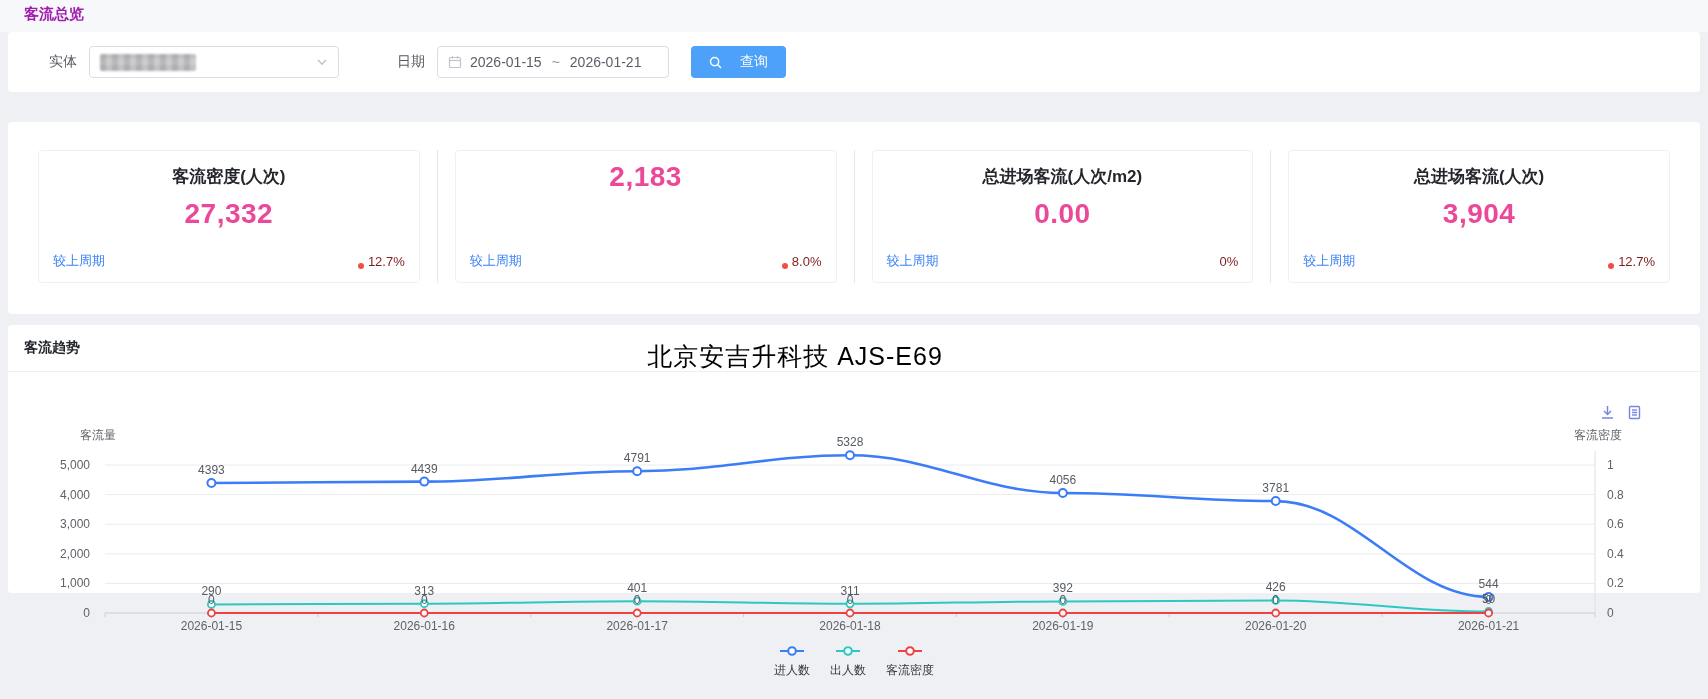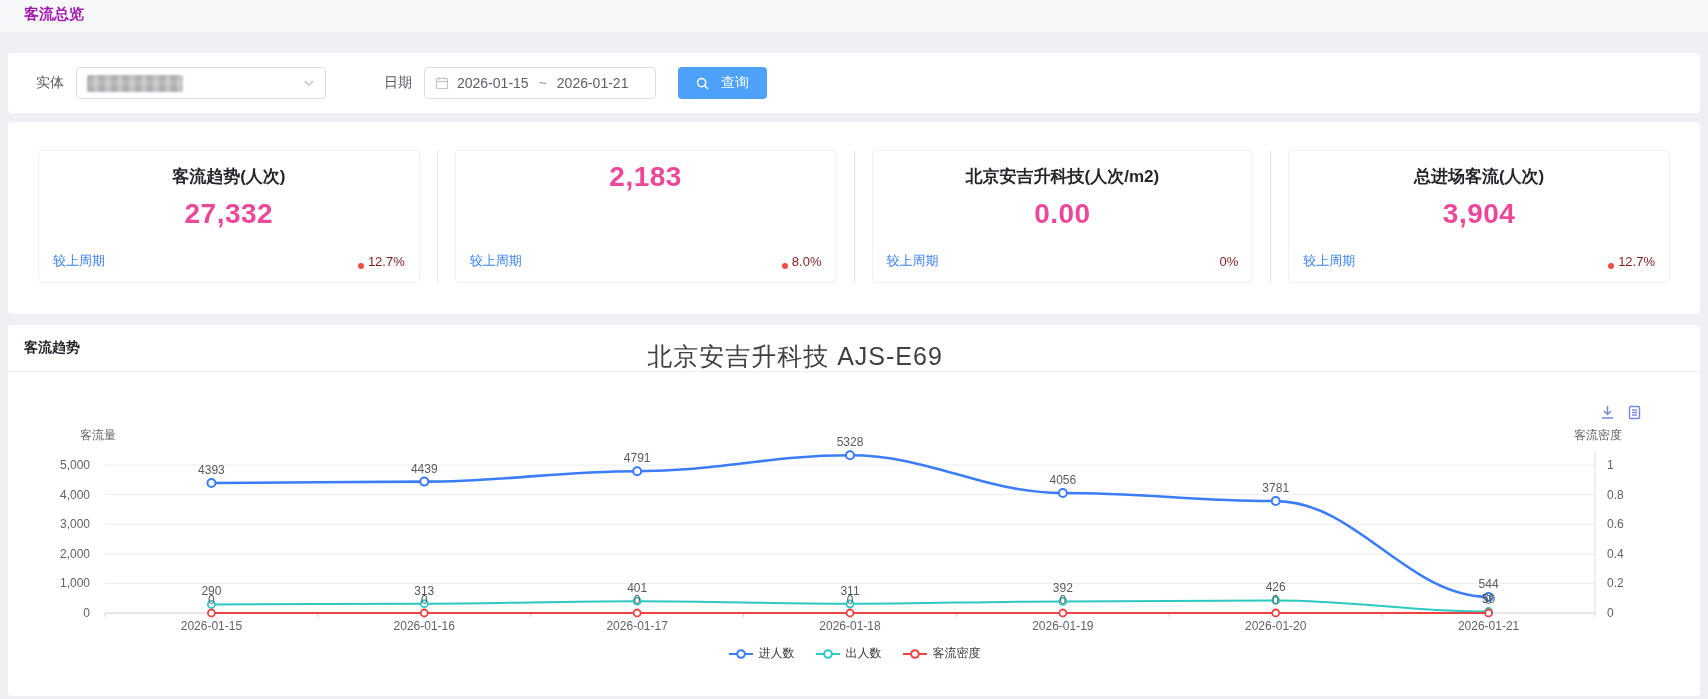--- a/index.html
+++ b/index.html
@@ -2,54 +2,54 @@
 <html><head>
 <meta charset="utf-8">
 <style>
   * { margin:0; padding:0; box-sizing:border-box; }
   html,body { width:1708px; height:699px; overflow:hidden; }
   body { font-family:"Liberation Sans","DejaVu Sans",sans-serif; background:#eef0f4; position:relative; color:#303133; }
   .topbar { position:absolute; left:0; top:0; width:1708px; height:32px; background:#f7f8fa; }
   .page-title { position:absolute; left:24px; top:5px; font-size:15px; font-weight:bold; color:#a21caf; }
   .card { position:absolute; left:8px; width:1692px; background:#fff; border-radius:4px; }
   
-  .filter-card { top:53px; height:60px; display:flex; align-items:center; padding-left:28px; }
+  .filter-card { top:32px; height:60px; display:flex; align-items:center; padding-left:41px; }
   .flabel { font-size:14px; color:#555a61; margin-right:12px; }
   .select { width:250px; height:32px; border:1px solid #d9dde4; border-radius:4px; display:flex; align-items:center; padding:0 10px; justify-content:space-between; background:#fff; cursor:pointer; }
   .redacted { width:96px; height:17px; border-radius:2px;
     background-image:repeating-linear-gradient(90deg,#c6c6c8 0 6px,#e3e3e5 6px 12px),repeating-linear-gradient(0deg,#cfcfd1 0 6px,#dededf 6px 12px);
     background-blend-mode:multiply; filter:blur(1.3px); opacity:.85; }
   .chev { stroke:#c0c4cc; fill:none; stroke-width:1.6; }
   .gap1 { width:58px; }
   .date-range { width:232px; height:32px; border:1px solid #d9dde4; border-radius:4px; display:flex; align-items:center; padding:0 10px; font-size:14px; color:#5a5e66; background:#fff; }
   .date-range .cal { margin-right:8px; }
   .date-range .sep { margin:0 10px; color:#8a8f99; }
   .gap2 { width:22px; }
-  .query-btn { height:32px; padding:0 18px; background:#4ea1f8; border:none; border-radius:4px; color:#fff; font-size:14px; display:flex; align-items:center; gap:12px; cursor:pointer; font-family:inherit; }
+  .query-btn { height:32px; padding:0 18px; background:#4ea1f8; border:none; border-radius:4px; color:#fff; font-size:14px; display:flex; align-items:center; gap:18px; cursor:pointer; font-family:inherit; }
   
   .stats-card { top:122px; height:192px; }
   .stats-row { position:absolute; left:30px; top:28px; right:30px; height:133px; display:flex; align-items:stretch; }
   .stat-box { flex:1 1 0; border:1px solid #eef0f4; border-radius:4px; position:relative; background:#fff; }
   .stat-divider { width:1px; background:#e6e8ec; margin:0 17px; }
   .stat-title { text-align:center; margin-top:14px; font-size:17px; font-weight:bold; color:#23262b; }
   .stat-value { text-align:center; margin-top:10px; font-size:28px; font-weight:bold; color:#ec4899; letter-spacing:.5px; }
   .stat-foot { position:absolute; left:14px; right:14px; bottom:12px; display:flex; justify-content:space-between; align-items:center; font-size:13px; }
   .stat-compare { color:#3b82f6; }
   .stat-change { color:#7f1d1d; display:flex; align-items:flex-end; gap:4px; }
   .dot { width:6px; height:6px; border-radius:50%; background:#f34d42; display:inline-block; }
   
-  .chart-card { top:325px; height:371px; }
+  .chart-card { top:325px; height:268px; }
   .chart-header { position:absolute; left:0; top:0; right:0; height:47px; border-bottom:1px solid #efeff2; }
   .section-title { position:absolute; left:16px; top:14px; font-size:14px; font-weight:bold; color:#23262b; }
-  .watermark { position:absolute; left:787px; top:15px; transform:translateX(-50%); font-size:25px; color:#404040; white-space:nowrap; letter-spacing:1px; }
+  .watermark { position:absolute; left:787px; top:15px; transform:translateX(-50%); font-size:25px; color:#000000; white-space:nowrap; letter-spacing:1px; }
   .chart-tools { position:absolute; right:58px; top:80px; display:flex; gap:12px; }
   .chart-tools span { cursor:pointer; display:inline-flex; }
   #trend-svg { position:absolute; left:0; top:46px; width:1692px; height:300px; }
   .legend { position:absolute; left:0; right:0; top:320px; display:flex; justify-content:center; gap:20px; }
-  .legend-item { display:flex; align-items:center; gap:5px; font-size:12px; color:#33373d; cursor:pointer; }
+  .legend-item { display:flex; align-items:center; gap:5px; font-size:12px; color:#33373d; cursor:pointer;flex-direction:column; }
 </style>
 </head>
 <body>
 
 <div class="topbar"></div>
 <div class="page-title">客流总览</div>
 
 <div class="card filter-card">
   <span class="flabel">实体</span>
   <div class="select">
@@ -77,21 +77,21 @@
         <circle cx="5.6" cy="5.6" r="4.1"></circle>
         <line x1="8.8" y1="8.8" x2="12" y2="12"></line>
       </svg>
     <span>查询</span>
   </button>
 </div>
 
 <div class="card stats-card">
   <div class="stats-row" id="stats-row">
       <div class="stat-box">
-    <div class="stat-title">客流趋势(人次)</div>
+    <div class="stat-title">客流密度(人次)</div>
     <div class="stat-value">27,332</div>
     <div class="stat-foot">
       <span class="stat-compare">较上周期</span>
       <span class="stat-change">
             <i class="dot"></i>
             <em style="font-style:normal">12.7%</em>
           </span>
     </div>
   </div>
       <div class="stat-divider"></div>
@@ -100,21 +100,21 @@
     <div class="stat-foot">
       <span class="stat-compare">较上周期</span>
       <span class="stat-change">
             <i class="dot"></i>
             <em style="font-style:normal">8.0%</em>
           </span>
     </div>
   </div>
       <div class="stat-divider"></div>
       <div class="stat-box">
-    <div class="stat-title">北京安吉升科技(人次/m2)</div>
+    <div class="stat-title">总进场客流(人次/m2)</div>
     <div class="stat-value">0.00</div>
     <div class="stat-foot">
       <span class="stat-compare">较上周期</span>
       <span class="stat-change">
             <em style="font-style:normal">0%</em>
           </span>
     </div>
   </div>
       <div class="stat-divider"></div>
       <div class="stat-box">

